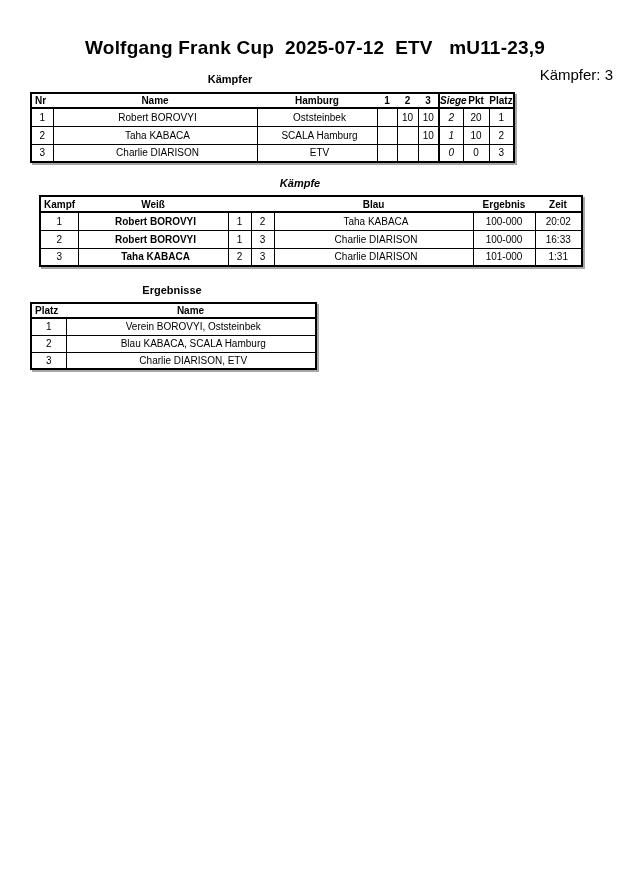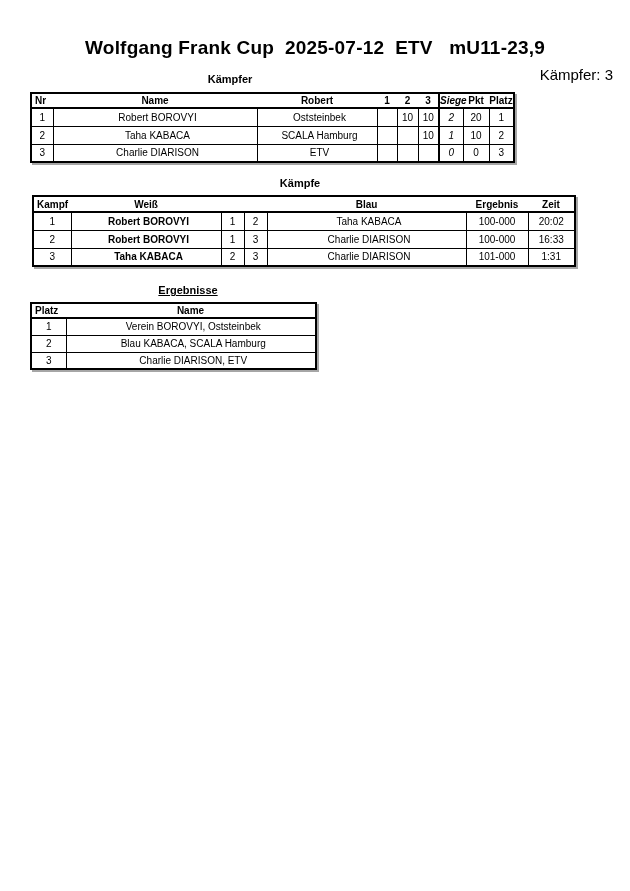--- a/index.html
+++ b/index.html
@@ -13,35 +13,35 @@
   .main-title {
     position:absolute; top:37px; left:0; width:630px;
     text-align:center; font-size:19px; font-weight:bold;
     white-space:pre; letter-spacing:0.2px;
   }
   .sec-title {
     position:absolute; font-size:11px; font-weight:bold; text-align:center;
     width:160px; white-space:pre;
   }
   .t-kaempfer-title { left:150px; top:63px;margin-top:10px; }
-  .t-kaempfe-title  { left:220px; top:177px; }
-  .t-ergebnisse-title { left:108px; top:284px;text-decoration:underline; }
+  .t-kaempfe-title  { left:220px; top:177px;font-style:italic; }
+  .t-ergebnisse-title { left:92px; top:284px; }
   .fighter-count {
     position:absolute; top:66px; right:17px; font-size:15px; white-space:pre;
   }
   table {
     position:absolute;
     border-collapse:collapse; table-layout:fixed;
     border:2px solid #000;
     background:#fff;
     box-shadow:2px 2px 0 #a6a6a6;
     font-size:10px;
   }
   #tbl-kaempfer   { left:30px; top:92px;  width:485px; }
-  #tbl-kaempfe    { left:32px; top:195px; width:543px; }
+  #tbl-kaempfe    { left:39px; top:195px; width:543px; }
   #tbl-ergebnisse { left:30px; top:302px; width:285px; }
   th {
     font-weight:bold; font-size:10px;
     border-bottom:2px solid #000;
     white-space:nowrap; overflow:visible;
     text-align:center; vertical-align:middle;
     padding:0;
     margin-left:9px;
   }
   th.al { text-align:left; padding-left:3px; }
@@ -78,21 +78,21 @@
         <col style="width:21px">
         <col style="width:21px">
       <col style="width:24px">
         <col style="width:26px">
         <col style="width:25px">
     </colgroup>
     <tbody>
         <tr class="hr">
       <th class="al">Nr</th>
       <th>Name</th>
-      <th>Robert</th>
+      <th>Hamburg</th>
       <th>1</th>
       <th>2</th>
       <th>3</th>
       <th class="thickL">Siege</th>
       <th>Pkt</th>
       <th>Platz</th>
     </tr>
     <tr class="dr">
       <td>1</td>
       <td class="al">Robert BOROVYI</td>

